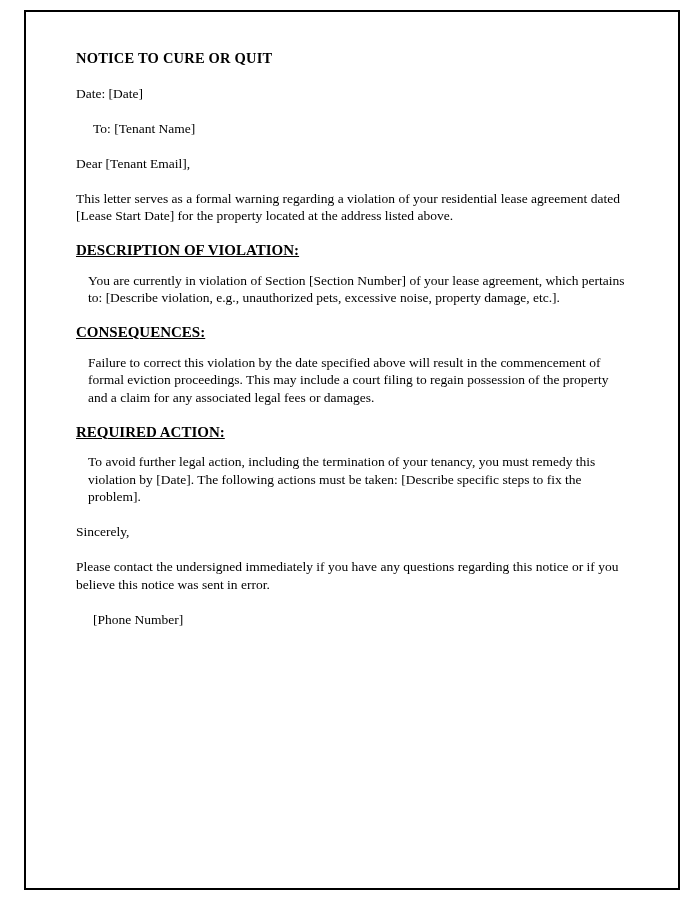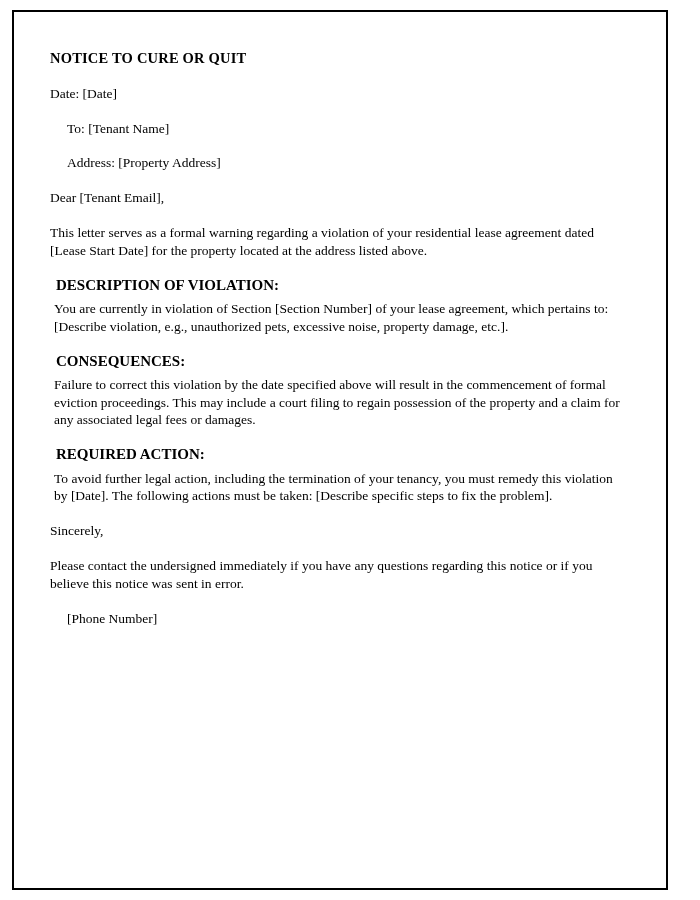--- a/index.html
+++ b/index.html
@@ -11,28 +11,28 @@
   }
   .canvas {
     position: relative;
     width: 700px;
     height: 900px;
     background: #ffffff;
     overflow: hidden;
   }
   .page {
     position: absolute;
-    left: 12px;
+    left: 24px;
     top: 10px;
     width: 656px;
     height: 880px;
     box-sizing: border-box;
     border: 2px solid #000000;
     background: #ffffff;
-    padding: 38px 36px 30px 36px;
+    padding: 38px 36px 30px 50px;
     font-family: "Liberation Serif", "DejaVu Serif", serif;
     font-size: 13.5px;
     line-height: 17.5px;
     color: #000000;
   }
   .doc-title {
     font-weight: bold;
     font-size: 14.5px;
     margin: 0 0 17px 0;
     letter-spacing: 0.2px;
@@ -42,39 +42,39 @@
   }
   .line {
     margin: 17px;
   }
   .section {
     margin: 0 0 17.5px 0;
   }
   .section-heading {
     font-weight: bold;
     font-size: 15px;
-    margin: 6px;
+    margin: 0;
+    text-decoration: underline;
   }
   .section-body {
-    margin: 4px;
+    margin: 12px;
   }
 </style>
 </head>
 <body>
 
 <div class="canvas">
   <div class="page">
 
     <div class="doc-title">NOTICE TO CURE OR QUIT</div>
 
     <p class="para">Date: [Date]</p>
 
     <div class="para">
       <div class="line">To: [Tenant Name]</div>
-      <div class="line">Address: [Property Address]</div>
     </div>
 
     <p class="para">Dear [Tenant Email],</p>
 
     <p class="para">This letter serves as a formal warning regarding a violation of your residential lease agreement dated [Lease Start Date] for the property located at the address listed above.</p>
 
     <div class="section">
       <div class="section-heading">DESCRIPTION OF VIOLATION:</div>
       <p class="section-body">You are currently in violation of Section [Section Number] of your lease agreement, which pertains to: [Describe violation, e.g., unauthorized pets, excessive noise, property damage, etc.].</p>
     </div>

